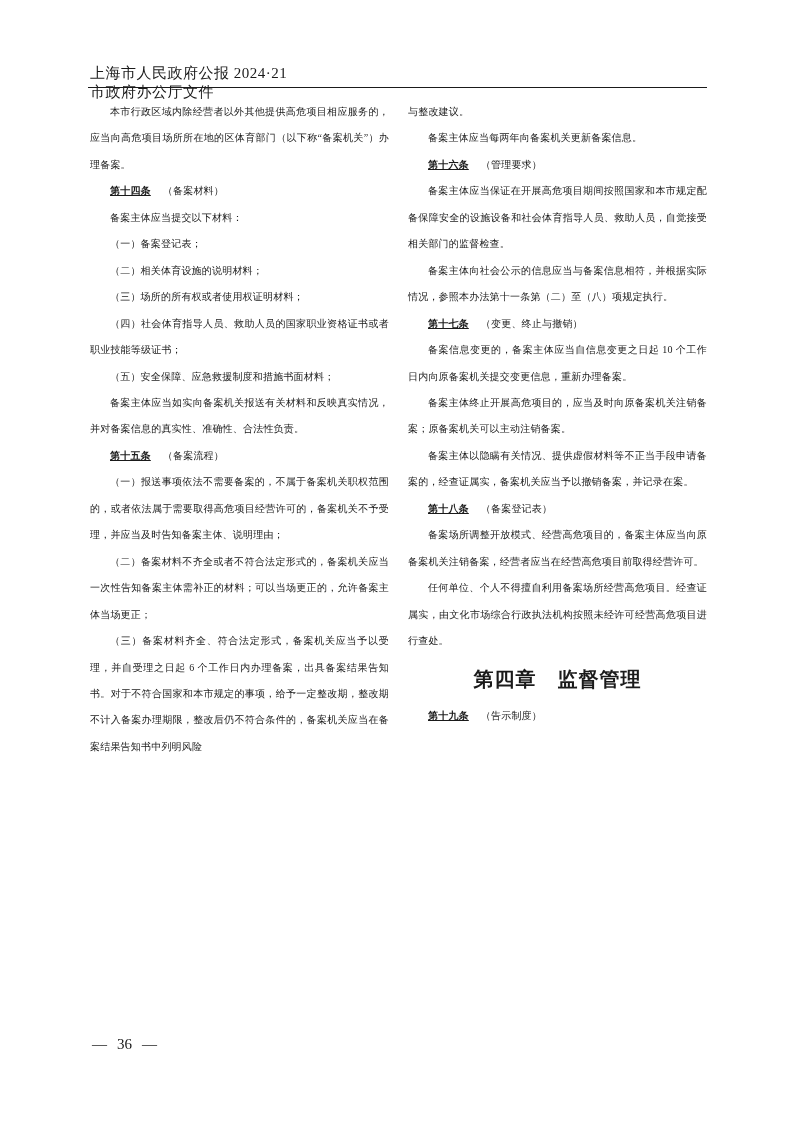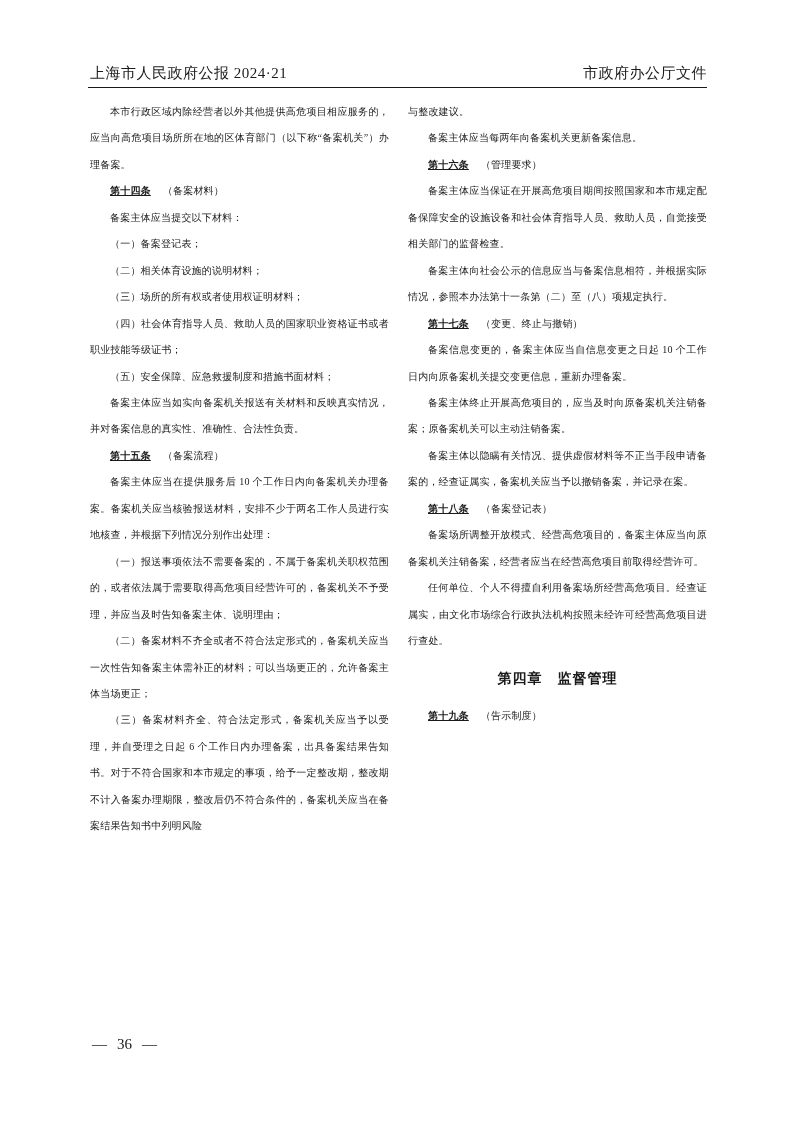--- a/index.html
+++ b/index.html
@@ -19,20 +19,21 @@
   .header {
     position: absolute;
     left: 90px;
     right: 86px;
     top: 64px;
     display: flex;
     justify-content: space-between;
     align-items: baseline;
     font-size: 15px;
     letter-spacing: 0.5px;
+    flex-direction: column;
   }
   .header-rule {
     position: absolute;
     left: 88px;
     right: 86px;
     top: 87px;
     height: 0;
     border-top: 1.6px solid #1a1a1a;
   }
   .columns {
@@ -60,21 +61,21 @@
   }
   .para.article .article-num {
     font-weight: bold;
     margin-right: 1.2em;
     text-decoration: underline;
   }
   .para.chapter {
     text-indent: 0;
     text-align: center;
     font-weight: bold;
-    font-size: 14px;
+    font-size: 20px;
     margin: 11px 0;
     letter-spacing: 1px;
   }
   .footer {
     position: absolute;
     left: 92px;
     top: 1020px;
     font-size: 15px;
     display: flex;
     align-items: baseline;
@@ -100,21 +101,20 @@
         <p class="para body">本市行政区域内除经营者以外其他提供高危项目相应服务的，应当向高危项目场所所在地的区体育部门（以下称“备案机关”）办理备案。</p>
         <p class="para article"><span class="article-num">第十四条</span><span class="article-title">（备案材料）</span></p>
         <p class="para body">备案主体应当提交以下材料：</p>
         <p class="para body">（一）备案登记表；</p>
         <p class="para body">（二）相关体育设施的说明材料；</p>
         <p class="para body">（三）场所的所有权或者使用权证明材料；</p>
         <p class="para body">（四）社会体育指导人员、救助人员的国家职业资格证书或者职业技能等级证书；</p>
         <p class="para body">（五）安全保障、应急救援制度和措施书面材料；</p>
         <p class="para body">备案主体应当如实向备案机关报送有关材料和反映真实情况，并对备案信息的真实性、准确性、合法性负责。</p>
         <p class="para article"><span class="article-num">第十五条</span><span class="article-title">（备案流程）</span></p>
-        <p class="para body">备案主体应当在提供服务后 10 个工作日内向备案机关办理备案。备案机关应当核验报送材料，安排不少于两名工作人员进行实地核查，并根据下列情况分别作出处理：</p>
         <p class="para body">（一）报送事项依法不需要备案的，不属于备案机关职权范围的，或者依法属于需要取得高危项目经营许可的，备案机关不予受理，并应当及时告知备案主体、说明理由；</p>
         <p class="para body">（二）备案材料不齐全或者不符合法定形式的，备案机关应当一次性告知备案主体需补正的材料；可以当场更正的，允许备案主体当场更正；</p>
         <p class="para body">（三）备案材料齐全、符合法定形式，备案机关应当予以受理，并自受理之日起 6 个工作日内办理备案，出具备案结果告知书。对于不符合国家和本市规定的事项，给予一定整改期，整改期不计入备案办理期限，整改后仍不符合条件的，备案机关应当在备案结果告知书中列明风险</p>
       </div>
     <div class="column" id="col-right">
         <p class="para body no-indent">与整改建议。</p>
         <p class="para body">备案主体应当每两年向备案机关更新备案信息。</p>
         <p class="para article"><span class="article-num">第十六条</span><span class="article-title">（管理要求）</span></p>
         <p class="para body">备案主体应当保证在开展高危项目期间按照国家和本市规定配备保障安全的设施设备和社会体育指导人员、救助人员，自觉接受相关部门的监督检查。</p>
         <p class="para body">备案主体向社会公示的信息应当与备案信息相符，并根据实际情况，参照本办法第十一条第（二）至（八）项规定执行。</p>

